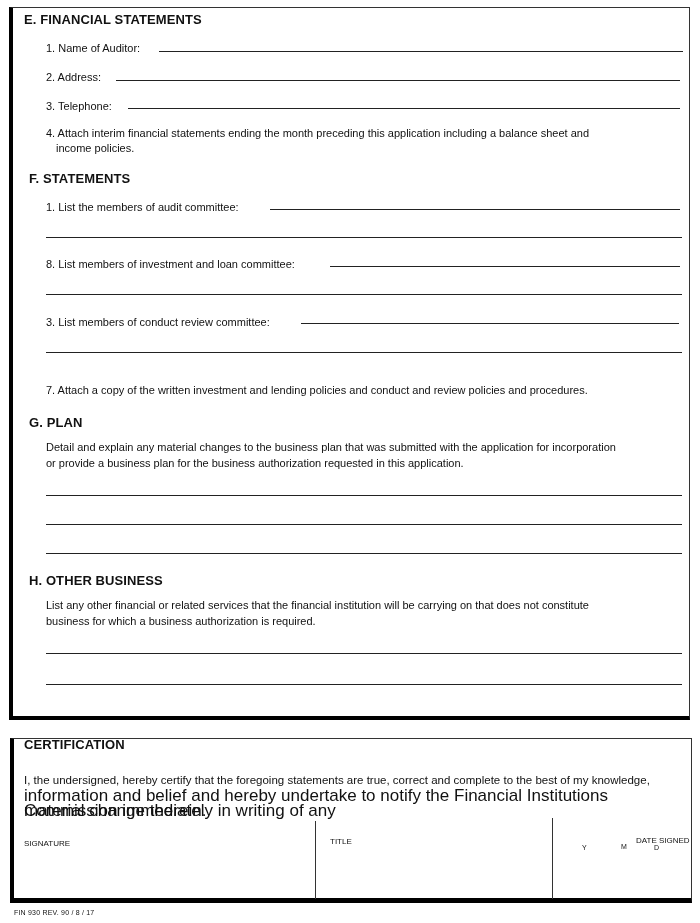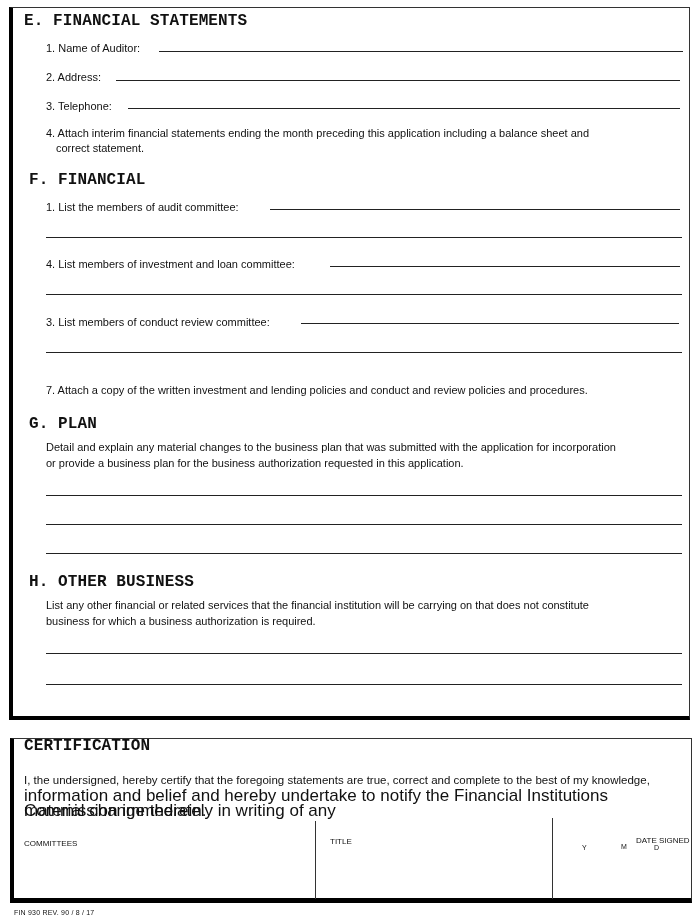--- a/index.html
+++ b/index.html
@@ -11,21 +11,21 @@
       position: absolute; left: 9px; top: 7px; width: 676px; height: 708px;
       border-top: 1px solid #333; border-right: 1px solid #333;
       border-left: 4px solid #000; border-bottom: 4px solid #000;
     }
     .box-cert {
       position: absolute; left: 10px; top: 738px; width: 677px; height: 159px;
       border-top: 1px solid #333; border-right: 1px solid #333;
       border-left: 4px solid #000; border-bottom: 5px solid #000;
     }
     .abs { position: absolute; }
-    .sec-head { font-weight: bold; font-size: 16px; letter-spacing: 0.1px; font-family: Liberation Mono, monospace; }
+    .sec-head { font-weight: bold; font-size: 13px; letter-spacing: 0.1px; }
     .txt { font-size: 11px; line-height: 14px; }
     .line { position: absolute; height: 0; border-top: 1.5px solid #222; }
     .vline { position: absolute; width: 0; border-left: 1.5px solid #333; }
     .small { font-size: 8px; }
     .footer { font-size: 7px; letter-spacing: 0.2px; }
   </style>
 </head>
 <body>
 
 <div class="box-main"></div>
@@ -35,29 +35,29 @@
 <div class="abs txt" style="left:46px;top:41px;">1. Name of Auditor:</div>
 <div class="line" style="left:159px;top:51px;width:524px;"></div>
 
 <div class="abs txt" style="left:46px;top:70px;">2. Address:</div>
 <div class="line" style="left:116px;top:80px;width:564px;"></div>
 
 <div class="abs txt" style="left:46px;top:99px;">3. Telephone:</div>
 <div class="line" style="left:128px;top:108px;width:552px;"></div>
 
 <div class="abs txt" style="left:46px;top:126px;">4. Attach interim financial statements ending the month preceding this application including a balance sheet and</div>
-<div class="abs txt" style="left:56px;top:141px;">correct statement.</div>
+<div class="abs txt" style="left:56px;top:141px;">income policies.</div>
 
-<div class="abs sec-head" style="left:29px;top:171px;">F.  FINANCIAL</div>
+<div class="abs sec-head" style="left:29px;top:171px;">F.  STATEMENTS</div>
 
 <div class="abs txt" style="left:46px;top:200px;">1. List  the members of audit committee:</div>
 <div class="line" style="left:270px;top:209px;width:410px;"></div>
 <div class="line" style="left:46px;top:237px;width:636px;"></div>
 
-<div class="abs txt" style="left:46px;top:257px;">4. List members of investment and  loan committee:</div>
+<div class="abs txt" style="left:46px;top:257px;">8. List members of investment and  loan committee:</div>
 <div class="line" style="left:330px;top:266px;width:350px;"></div>
 <div class="line" style="left:46px;top:294px;width:636px;"></div>
 
 <div class="abs txt" style="left:46px;top:315px;">3. List members of conduct review committee:</div>
 <div class="line" style="left:301px;top:323px;width:378px;"></div>
 <div class="line" style="left:46px;top:352px;width:636px;"></div>
 
 <div class="abs txt" style="left:46px;top:383px;">7. Attach a copy of the written investment and lending policies and  conduct and review policies and procedures.</div>
 
 <div class="abs sec-head" style="left:29px;top:415px;">G. PLAN</div>
@@ -75,21 +75,21 @@
 
 <div class="box-cert"></div>
 <div class="abs sec-head" style="left:24px;top:713px;margin-top:24px;">CERTIFICATION</div>
 <div class="abs" style="left:24px;top:773px;font-size:11.5px;line-height:15px;">I, the undersigned, hereby certify that the foregoing statements are true, correct and complete to the best of my knowledge,</div>
 <div class="abs" style="left:24px;top:788px;font-size:17px;line-height:15px;">information and belief and hereby undertake to notify the Financial Institutions Commission immediately  in writing of any</div>
 <div class="abs" style="left:24px;top:803px;font-size:17px;line-height:15px;">material change therein.</div>
 
 <div class="vline" style="left:315px;top:821px;height:78px;"></div>
 <div class="vline" style="left:552px;top:818px;height:81px;"></div>
 
-<div class="abs small" style="left:24px;top:839px;">COMMITTEES</div>
+<div class="abs small" style="left:24px;top:839px;">SIGNATURE</div>
 <div class="abs" style="left:24px;top:852px;width:285px;height:44px;"></div>
 
 <div class="abs small" style="left:330px;top:837px;">TITLE</div>
 <div class="abs" style="left:322px;top:850px;width:225px;height:46px;"></div>
 
 <div class="abs small" style="left:596px;top:836px;margin-left:40px;">DATE SIGNED</div>
 <div class="abs small" style="left:582px;top:844px;font-size:7px;">Y</div>
 <div class="abs small" style="left:621px;top:843px;font-size:7px;">M</div>
 <div class="abs small" style="left:654px;top:844px;font-size:7px;">D</div>
 <div class="abs" style="left:558px;top:856px;width:125px;height:40px;"></div>

